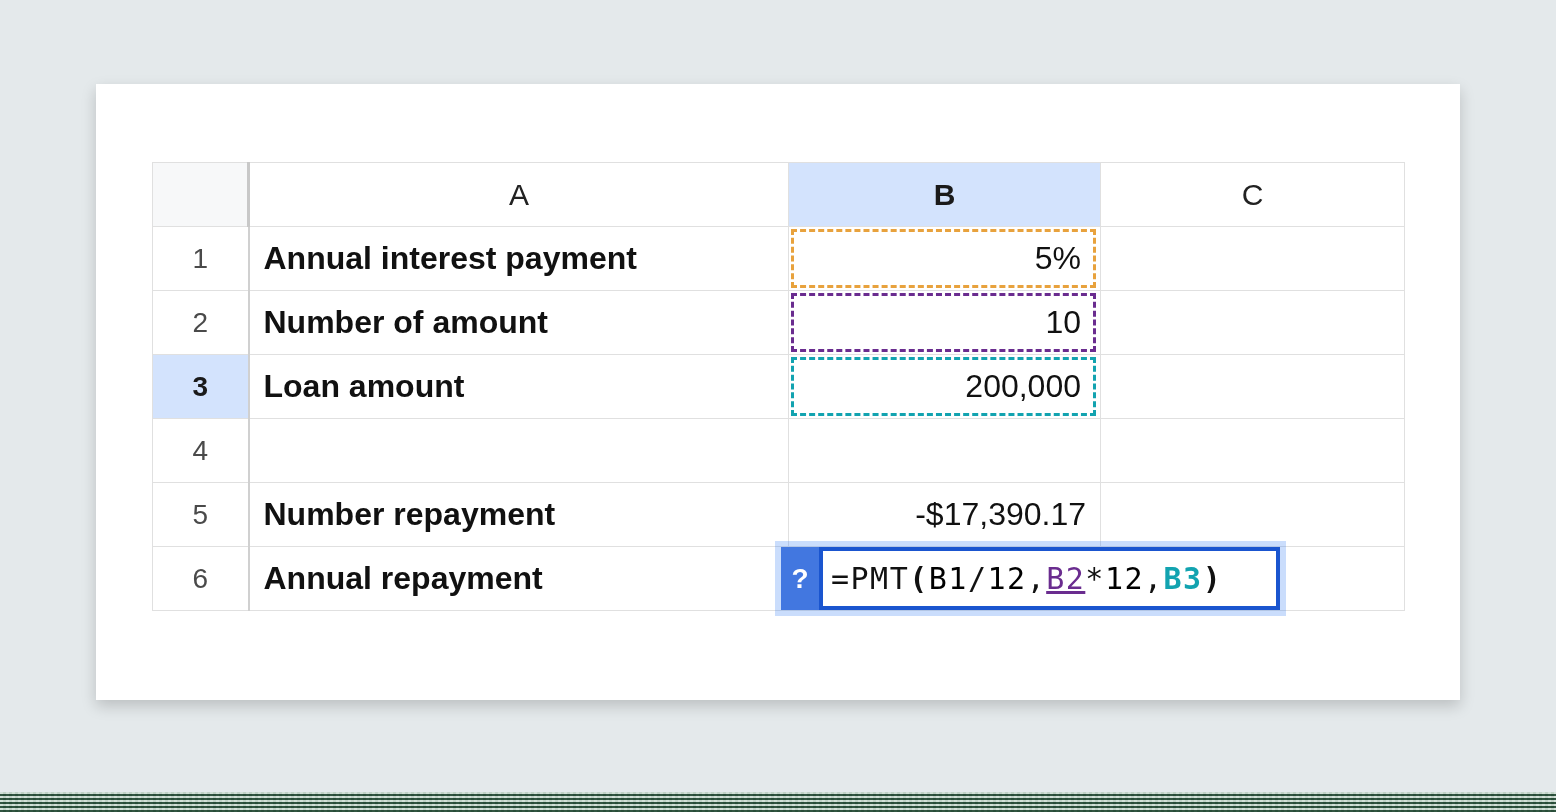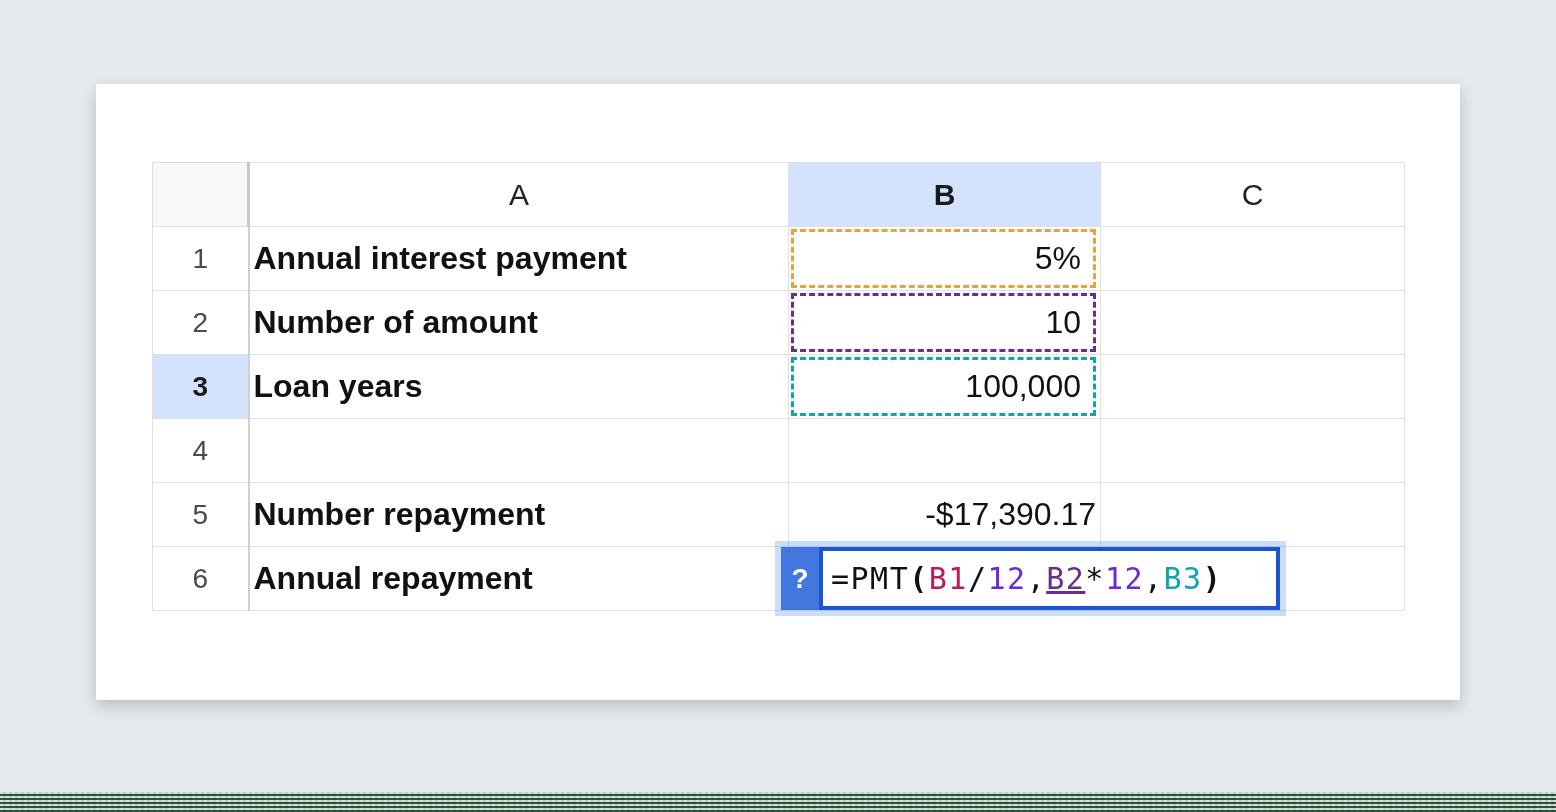--- a/index.html
+++ b/index.html
@@ -72,21 +72,21 @@
     background:#fff;
   }
   td.rh.sel {
     background: #d3e3fd;
     font-weight: 700;
     color: #1a1a1a;
   }
   
   td.cell {
     font-size: 32px;
-    padding: 0 4px;
+    padding: 0 14px;
     color: #111;
   }
   td.labelcell { font-weight: 700; }
   td.cell.right { text-align: right; }
   
   .refbox {
     position: absolute;
     left: 2px; right: 4px; top: 2px; bottom: 2px;
     border: 3px dashed;
     padding-right: 12px;
@@ -124,24 +124,24 @@
     border: 4px solid #1a55cf;
     font-family: "Consolas", "Menlo", monospace;
     font-size: 30px;
     letter-spacing: 1.5px;
     display:flex; align-items:center;
     padding: 0 8px;
     white-space: pre;
   }
   .tok-plain { color:#111; }
   .tok-paren { color:#111; font-weight:700; }
-  .tok-b1 { color:#be185d; }
-  .tok-num{ color:#6d28d9;text-align:center; }
+  .tok-b1 { color:#000000; }
+  .tok-num{ color:#000000;text-align:center; }
   .tok-b2 { color:#6a2c8f;text-decoration:underline; }
-  .tok-b3 { color:#12a3b0; }
+  .tok-b3 { color:#12a3b0;font-weight:bold; }
   
   .footer-stripe{
     position:absolute; left:0; right:0; bottom:0; height:20px;
     background:
       repeating-linear-gradient(0deg,
         rgba(32,70,48,.9), rgba(32,70,48,.9) 2px,
         rgba(210,225,215,.8) 2px, rgba(210,225,215,.8) 4px),
       repeating-linear-gradient(90deg,
         rgba(200,215,205,.6), rgba(200,215,205,.6) 3px,
         rgba(40,80,55,.6) 3px, rgba(40,80,55,.6) 6px);
@@ -188,24 +188,24 @@
             <td class="cell right">
               <div class="refbox ref-b2">
                 <span>10</span>
               </div>
             </td>
             <td class="cell"></td>
           </tr>
 
           <tr>
             <td class="rh sel">3</td>
-            <td class="cell labelcell">Loan years</td>
+            <td class="cell labelcell">Loan amount</td>
             <td class="cell right">
               <div class="refbox ref-b3">
-                <span>100,000</span>
+                <span>200,000</span>
               </div>
             </td>
             <td class="cell"></td>
           </tr>
 
           <tr>
             <td class="rh">4</td>
             <td class="cell labelcell"></td>
             <td class="cell right"></td>
             <td class="cell"></td>

